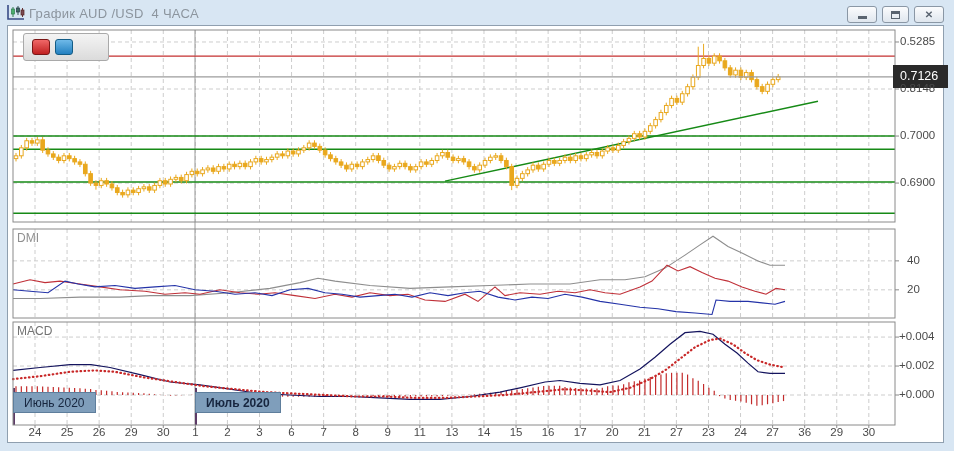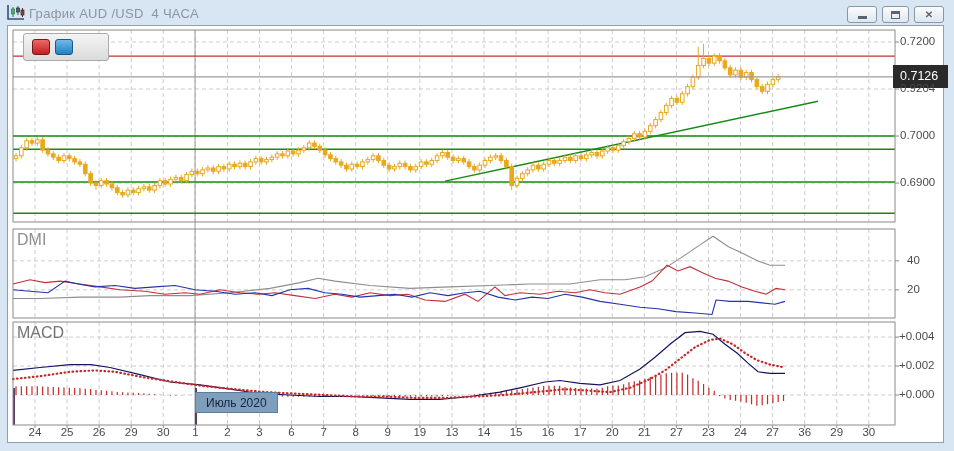--- a/index.html
+++ b/index.html
@@ -10,21 +10,21 @@
   .winbtn{position:absolute;top:6px;height:17px;background:linear-gradient(#FBFCFD,#DFE6EE);border:1px solid #8A97A5;border-radius:3px;box-sizing:border-box;display:flex;align-items:center;justify-content:center;cursor:default;}
   .winbtn .g-min{width:9px;height:3px;background:#5A6470;margin-top:6px;}
   .winbtn .g-max{width:9px;height:8px;border:1px solid #5A6470;border-top-width:3px;box-sizing:border-box;}
   .winbtn .g-close{font-size:10px;font-weight:bold;color:#5A6470;line-height:10px;}
   .content-window{position:absolute;left:7px;top:25px;width:937px;height:418px;background:#FFFFFF;border:1px solid #8F9FAF;box-sizing:border-box;}
   svg.plot{position:absolute;left:0;top:0;width:954px;height:451px;}
   .toolbar-chip{position:absolute;left:23px;top:33px;width:86px;height:28px;background:linear-gradient(#F4F4F4,#DBDBDB);border:1px solid #A9A9A9;border-radius:3px;box-sizing:border-box;}
   .sq-btn{position:absolute;top:5px;width:18px;height:16px;border-radius:3px;box-sizing:border-box;cursor:pointer;}
   .sq-red{left:8px;background:linear-gradient(#F06060,#C register 0202);background:linear-gradient(#F06868,#C02020);border:1px solid #7A1616;}
   .sq-blue{left:31px;background:linear-gradient(#6FB9E8,#2380C0);border:1px solid #135C86;}
-  .panel-title{position:absolute;font-size:16px;}
+  .panel-title{position:absolute;font-size:12px;}
   .panel-title.dmi{left:17px;top:231px;color:#8F8F8F;}
   .panel-title.macd{left:17px;top:324px;color:#737373;}
   .month-label{position:absolute;top:392px;height:21px;line-height:21px;padding:0 10px;background:#7F9EBB;border:1px solid #5E7E9C;color:#17263F;font-size:12px;box-sizing:border-box;}
   .price-badge{position:absolute;left:893px;top:65px;width:55px;height:23px;line-height:23px;background:#2A2A2A;color:#FFFFFF;font-size:12.5px;padding-left:7px;box-sizing:border-box;}
   .axis-lbl{position:absolute;font-size:11.5px;color:#4A4A4A;}
   .day-lbl{width:24px;text-align:center;top:426px;}
 </style>
 </head>
 <body>
 
@@ -635,54 +635,55 @@
     </svg>
 
   <div class="toolbar-chip">
     <span class="sq-btn sq-red"></span>
     <span class="sq-btn sq-blue"></span>
   </div>
 
   <div class="panel-title dmi">DMI</div>
   <div class="panel-title macd">MACD</div>
 
-  <div class="month-label" style="left:195px;">Июль 2020</div>
+  <div class="month-label" style="left:13px;">Июнь 2020</div>
+  <div class="month-label" style="left:195px;font-weight:bold;">Июль 2020</div>
 
   <div class="price-badge">0.7126</div>
 
   <div id="labels">
       <div class="axis-lbl day-lbl" style="left: 23px;">24</div>
       <div class="axis-lbl day-lbl" style="left: 55.07px;">25</div>
       <div class="axis-lbl day-lbl" style="left: 87.14px;">26</div>
       <div class="axis-lbl day-lbl" style="left: 119.21px;">29</div>
       <div class="axis-lbl day-lbl" style="left: 151.28px;">30</div>
       <div class="axis-lbl day-lbl" style="left: 183.35px;">1</div>
       <div class="axis-lbl day-lbl" style="left: 215.42px;">2</div>
       <div class="axis-lbl day-lbl" style="left: 247.49px;">3</div>
       <div class="axis-lbl day-lbl" style="left: 279.56px;">6</div>
       <div class="axis-lbl day-lbl" style="left: 311.63px;">7</div>
       <div class="axis-lbl day-lbl" style="left: 343.7px;">8</div>
       <div class="axis-lbl day-lbl" style="left: 375.77px;">9</div>
-      <div class="axis-lbl day-lbl" style="left: 407.84px;">19</div>
+      <div class="axis-lbl day-lbl" style="left: 407.84px;">11</div>
       <div class="axis-lbl day-lbl" style="left: 439.91px;">13</div>
       <div class="axis-lbl day-lbl" style="left: 471.98px;">14</div>
       <div class="axis-lbl day-lbl" style="left: 504.05px;">15</div>
       <div class="axis-lbl day-lbl" style="left: 536.12px; text-align: center;">16</div>
       <div class="axis-lbl day-lbl" style="left: 568.19px;">17</div>
       <div class="axis-lbl day-lbl" style="left: 600.26px;">20</div>
       <div class="axis-lbl day-lbl" style="left: 632.33px;">21</div>
       <div class="axis-lbl day-lbl" style="left: 664.4px;">27</div>
       <div class="axis-lbl day-lbl" style="left: 696.47px;">23</div>
       <div class="axis-lbl day-lbl" style="left: 728.54px;">24</div>
       <div class="axis-lbl day-lbl" style="left: 760.61px;">27</div>
       <div class="axis-lbl day-lbl" style="left: 792.68px;">36</div>
       <div class="axis-lbl day-lbl" style="left: 824.75px;">29</div>
       <div class="axis-lbl day-lbl" style="left: 856.82px;">30</div>
-      <div class="axis-lbl " style="left: 900px; top: 34.9912px;">0.7200</div>
-      <div class="axis-lbl " style="left: 900px; top: 82.0154px;">0.9204</div>
+      <div class="axis-lbl " style="left: 900px; top: 34.9912px;">0.5285</div>
+      <div class="axis-lbl " style="left: 900px; top: 82.0154px;">0.8148</div>
       <div class="axis-lbl " style="left: 900px; top: 129.04px;">0.7000</div>
       <div class="axis-lbl " style="left: 900px; top: 176.064px;">0.6900</div>
       <div class="axis-lbl " style="left: 907px; top: 253.863px;">40</div>
       <div class="axis-lbl " style="left: 907px; top: 282.83px;">20</div>
       <div class="axis-lbl " style="left: 899px; top: 330.066px;">+0.004</div>
       <div class="axis-lbl " style="left: 899px; top: 359.039px;">+0.002</div>
       <div class="axis-lbl " style="left: 899px; top: 388.013px;">+0.000</div>
     </div>
 </div>
 

